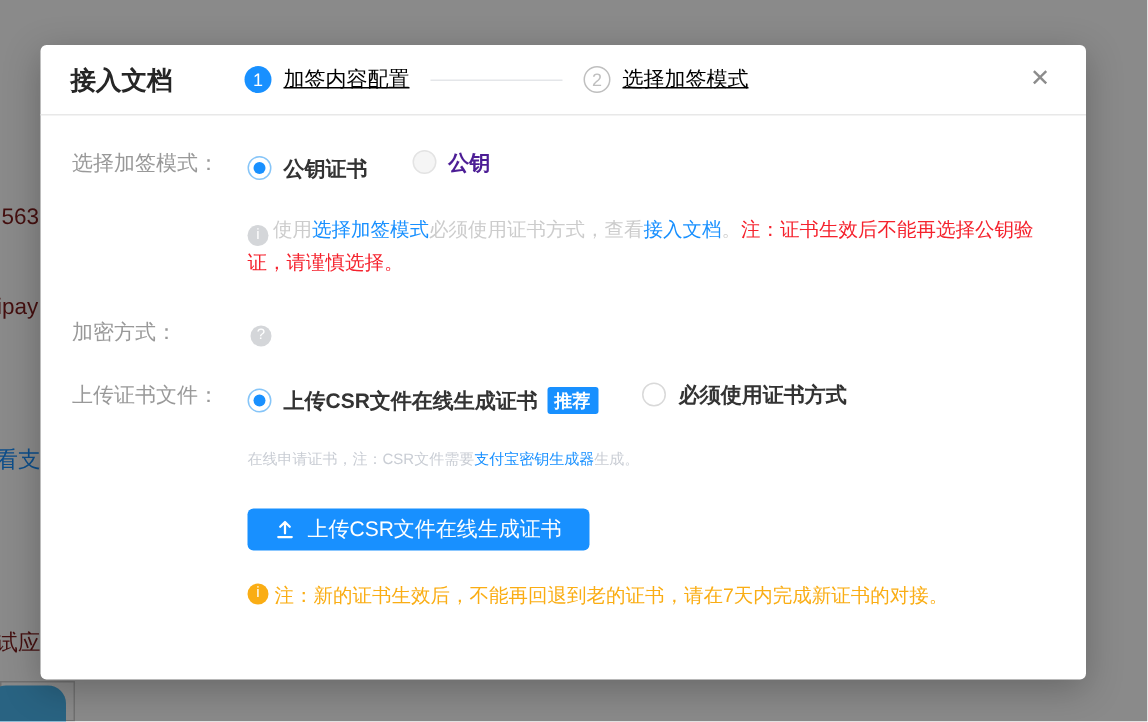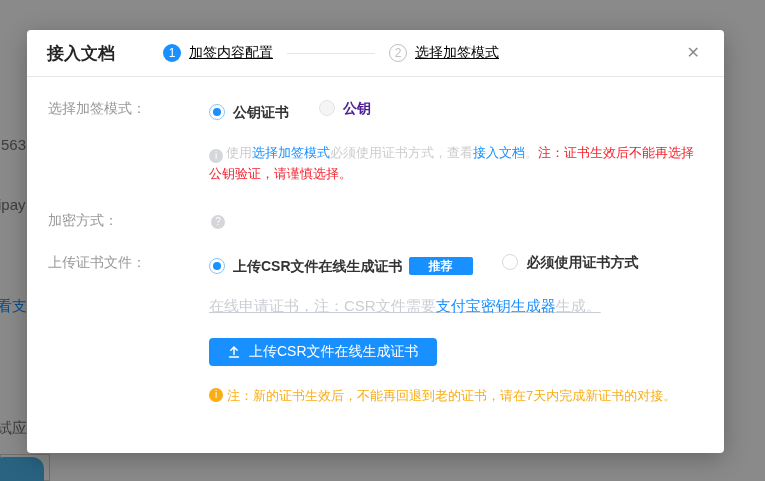--- a/index.html
+++ b/index.html
@@ -1,20 +1,20 @@
 <!DOCTYPE html>
 <html><head>
 <meta charset="utf-8">
 <style>
   * { margin:0; padding:0; box-sizing:border-box; }
   html,body { width:765px; height:481px; overflow:hidden; }
   body { font-family:"Liberation Sans","DejaVu Sans",sans-serif; background:#fff; position:relative; }
 
   
-  .bg-frag { position:absolute; font-size:15px; color:#737373; white-space:nowrap; }
+  .bg-frag { position:absolute; font-size:15px; color:#7f1d1d; white-space:nowrap; }
   .bg-frag.link { color:#1890ff; }
   .chat-frame { position:absolute; left:0; top:454px; width:50px; height:27px; border:1px solid #cfcfcf; }
   .chat-btn { position:absolute; left:-8px; top:457px; width:52px; height:40px; background:#4db8f0; border-radius:12px; }
 
   .overlay { position:absolute; inset:0; background:rgba(0,0,0,0.46); z-index:5; }
 
   
   .modal { position:absolute; left:27px; top:30px; width:697px; height:423px; background:#fff;
            border-radius:4px; box-shadow:0 6px 24px rgba(0,0,0,0.25); z-index:10; }
 
@@ -24,21 +24,21 @@
   .step { display:flex; align-items:center; }
   .step-circle { width:18px; height:18px; border-radius:50%; display:flex; align-items:center;
                  justify-content:center; font-size:12px; margin-right:8px; flex:none; }
   .step-circle.active { background:#1890ff; color:#fff; }
   .step-circle.pending { background:#fff; border:1px solid #bfbfbf; color:#bfbfbf; }
   .step-label { font-size:14px; color:#000000;text-decoration:underline; }
   .step-line { width:88px; height:1px; background:#e4e6e9; margin:0 14px; }
   .close-x { margin-left:auto; font-size:16px; color:#8c8c8c; cursor:pointer; line-height:1; padding:4px; }
 
   .modal-body { padding:21px 20px 0 21px; font-size:14px; }
-  .form-row { display:flex; align-items:flex-start;gap:44px; }
+  .form-row { display:flex; align-items:flex-start; }
   .form-label { width:117px; flex:none; color:#999; font-size:14px; line-height:20px; }
   .form-content { flex:1; line-height:20px; }
 
   .radio-opt { display:inline-flex; align-items:center; margin-right:26px; cursor:pointer;font-weight:bold; }
   .radio { width:16px; height:16px; border-radius:50%; display:inline-flex; align-items:center;
            justify-content:center; margin-right:8px; flex:none; background:#fff; }
   .radio.sel { border:1px solid #86c5f8; }
   .radio.sel::after { content:""; width:8px; height:8px; border-radius:50%; background:#1890ff; }
   .radio.unsel { border:1px solid #d9d9d9; }
   .radio.disabled { border:1px solid #e3e3e3; background:#f5f5f5; }
@@ -51,23 +51,23 @@
   .icon-circle { display:inline-flex; width:14px; height:14px; border-radius:50%; background:#d4d6d9;
                  color:#fff; font-size:10px; align-items:center; justify-content:center;
                  vertical-align:-2px; margin-right:3px; font-style:normal; flex:none; }
 
   .encrypt-row { margin-bottom:22px; }
   .encrypt-value { color:#333; display:inline-flex; align-items:center; }
   .help-circle { display:inline-flex; width:14px; height:14px; border-radius:50%; background:#d4d6d9;
                  color:#fff; font-size:10px; align-items:center; justify-content:center; margin-left:2px; }
 
   .badge { display:inline-block; background:#1890ff; color:#fff; font-size:12px; line-height:18px;
-           padding:0 20px; border-radius:2px; margin-left:6px; vertical-align:1px; }
+           padding:0 5px; border-radius:2px; margin-left:6px; vertical-align:1px; }
 
-  .note-line { margin:20px 0 22px 0; font-size:15px; color:#c9cdd4;text-decoration:underline; }
+  .note-line { margin:20px 0 22px 0; font-size:10px; color:#c9cdd4; }
   .note-link { color:#1890ff; cursor:pointer; }
 
   .upload-btn { display:inline-flex; align-items:center; gap:8px; height:28px; padding:0 18px;
                 background:#1890ff; color:#fff; font-size:14px; border:none; border-radius:4px;
                 cursor:pointer; font-family:inherit; }
 
   .warn-line { margin-top:20px; font-size:13px; color:#faad14; display:flex; align-items:flex-start; }
   .warn-circle { display:inline-flex; width:14px; height:14px; border-radius:50%; background:#faad14;
                  color:#fff; font-size:10px; align-items:center; justify-content:center;
                  margin:2px 4px 0 0; flex:none; font-style:normal; }

